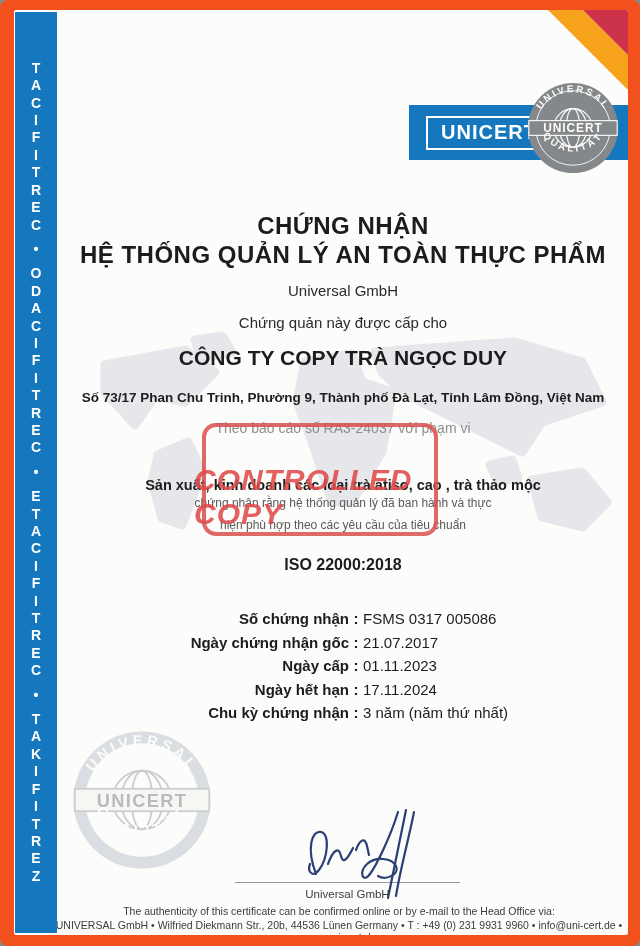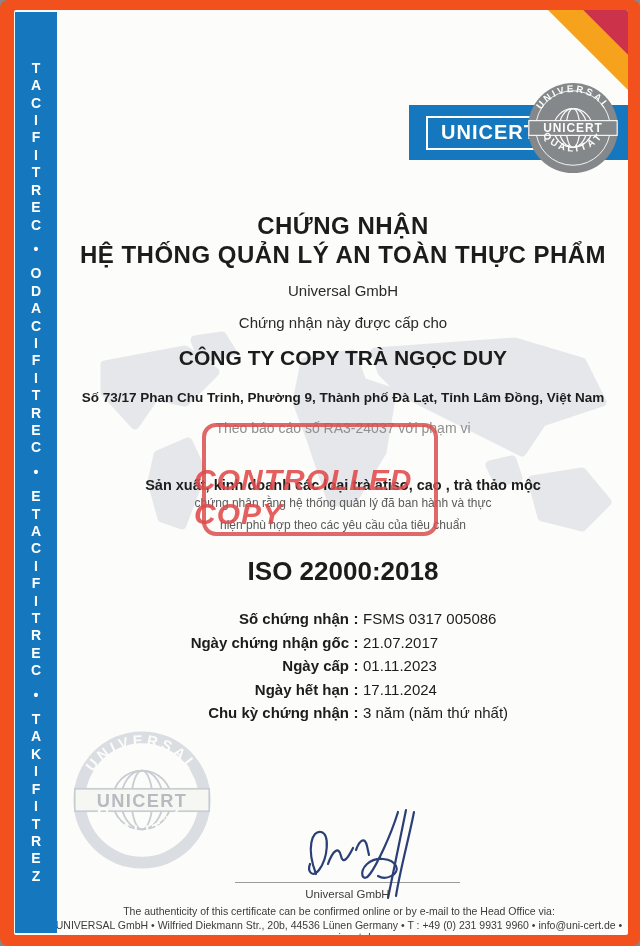--- a/index.html
+++ b/index.html
@@ -36,21 +36,21 @@
   .cline{position:absolute;left:44px;right:0;text-align:center;z-index:2;color:#1C1C1C;}
   .t1{top:202px;font-size:24px;font-weight:bold;letter-spacing:.5px;}
   .t2{top:231px;font-size:24px;font-weight:bold;letter-spacing:.5px;}
   .issuer{top:272px;font-size:15px;color:#2A2A2A;}
   .granted{top:304px;font-size:15px;color:#2A2A2A;}
   .company{top:336px;font-size:21px;font-weight:bold;}
   .address{top:380px;font-size:13.5px;font-weight:bold;}
   .report{top:410px;font-size:14px;color:#8F8F8F;text-align:center;}
   .scope{top:467px;font-size:14.5px;font-weight:bold;}
   .decl{top:482px;font-size:12px;color:#5A5A5A;line-height:22px;}
-  .iso{top:546px;font-size:26px;font-weight:bold;}
+  .iso{top:546px;font-size:16px;font-weight:bold;}
 
   
   .stamp{position:absolute;left:188px;top:413px;width:228px;height:105px;
     border:4px solid rgba(217,77,77,.85);border-radius:14px;z-index:3;}
   .stamptext{position:absolute;left:-12px;right:-12px;top:36px;text-align:left;
     font-size:30px;font-weight:bold;font-style:italic;letter-spacing:1px;
     color:rgba(224,73,73,.88);}
 
   
   .details{position:absolute;left:56px;right:10px;top:597px;z-index:2;}
@@ -178,21 +178,21 @@
         <textPath href="#arcTa" startOffset="50%" text-anchor="middle">UNIVERSAL</textPath>
       </text>
       <text font-size="10.5" font-weight="bold" letter-spacing="3" fill="#FCFCFA">
         <textPath href="#arcBa" startOffset="50%" text-anchor="middle">QUALITÄT</textPath>
       </text>
     </svg>
 
     <div class="cline t1">CHỨNG NHẬN</div>
     <div class="cline t2">HỆ THỐNG QUẢN LÝ AN TOÀN THỰC PHẨM</div>
     <div class="cline issuer">Universal GmbH</div>
-    <div class="cline granted">Chứng nhận này được cấp cho</div>
+    <div class="cline granted">Chứng quản này được cấp cho</div>
     <div class="cline company">CÔNG TY COPY TRÀ NGỌC DUY</div>
     <div class="cline address">Số 73/17 Phan Chu Trinh, Phường 9, Thành phố Đà Lạt, Tỉnh Lâm Đồng, Việt Nam</div>
     <div class="cline report">Theo báo cáo số RA3-24037 với phạm vi</div>
     <div class="cline scope">Sản xuất, kinh doanh các loại trà atiso, cao , trà thảo mộc</div>
     <div class="cline decl">
       <span>chứng nhận rằng hệ thống quản lý đã ban hành và thực</span><br>
       <span>hiện phù hợp theo các yêu cầu của tiêu chuẩn</span>
     </div>
     <div class="cline iso">ISO 22000:2018</div>
 

